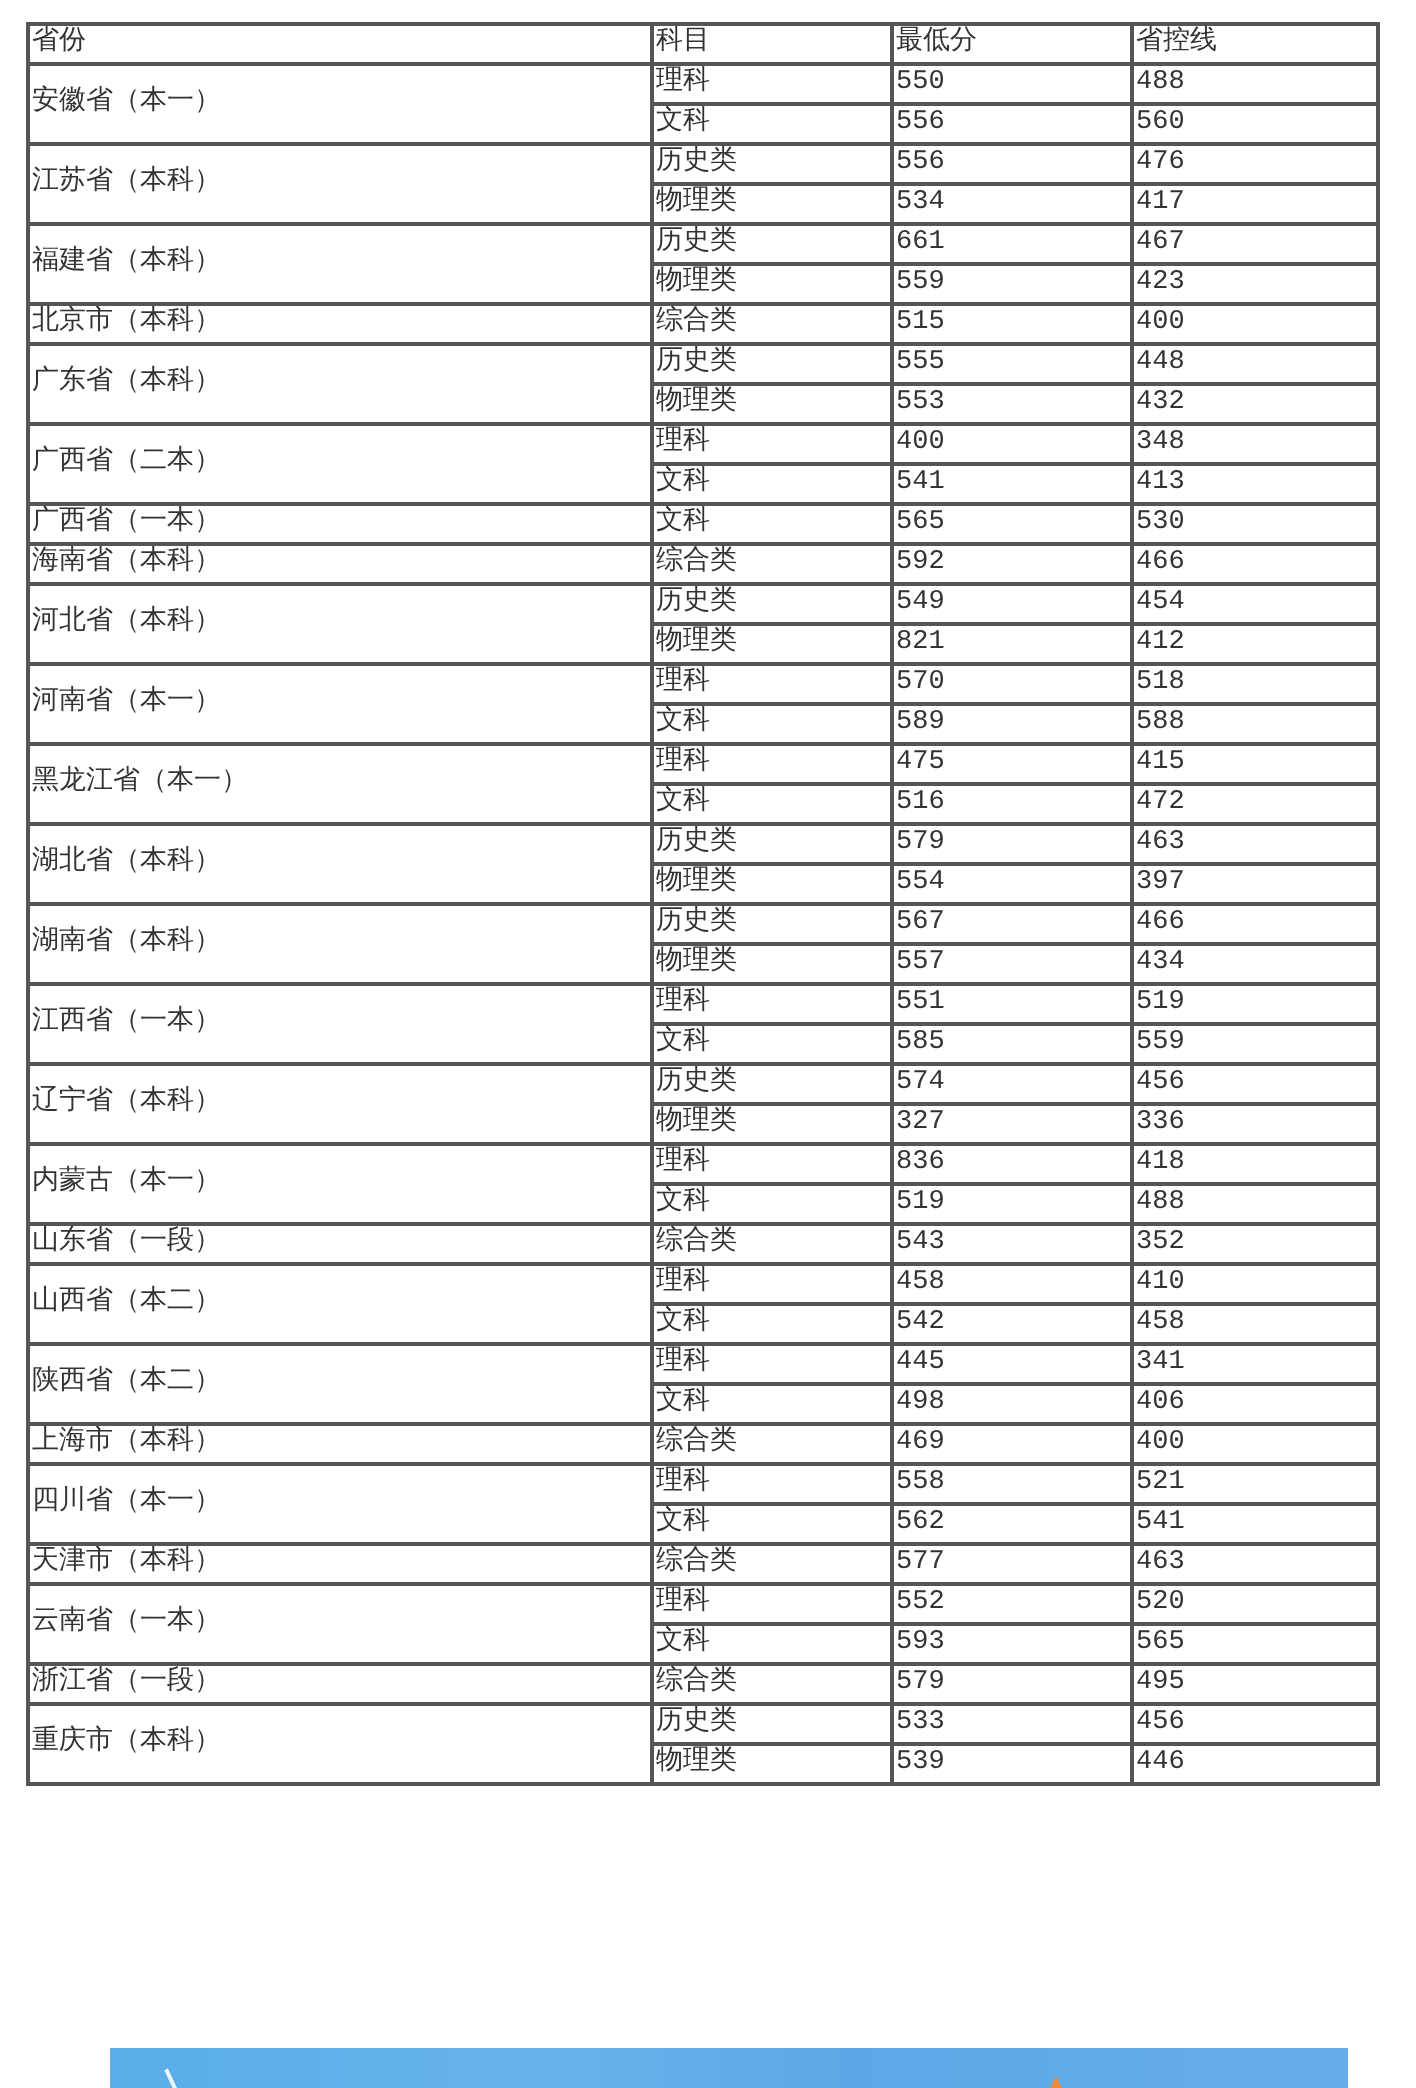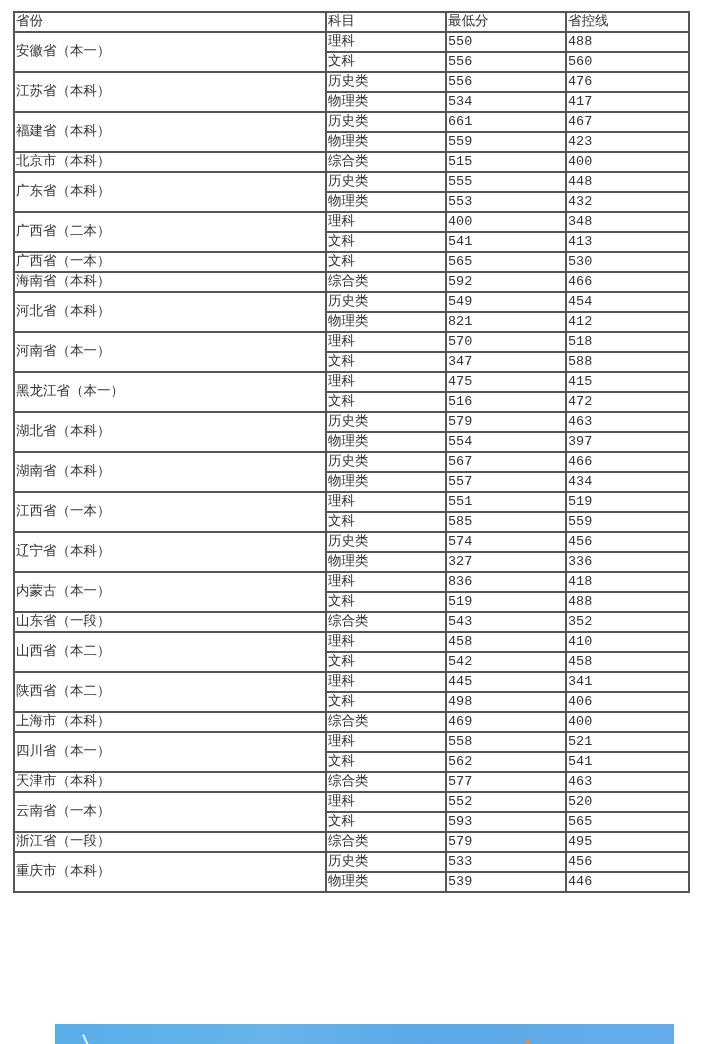--- a/index.html
+++ b/index.html
@@ -124,21 +124,21 @@
         <td>412</td>
       </tr>
       <tr>
         <td rowspan="2">河南省（本一）</td>
         <td>理科</td>
         <td>570</td>
         <td>518</td>
       </tr>
       <tr>
         <td>文科</td>
-        <td>347</td>
+        <td>589</td>
         <td>588</td>
       </tr>
       <tr>
         <td rowspan="2">黑龙江省（本一）</td>
         <td>理科</td>
         <td>475</td>
         <td>415</td>
       </tr>
       <tr>
         <td>文科</td>

